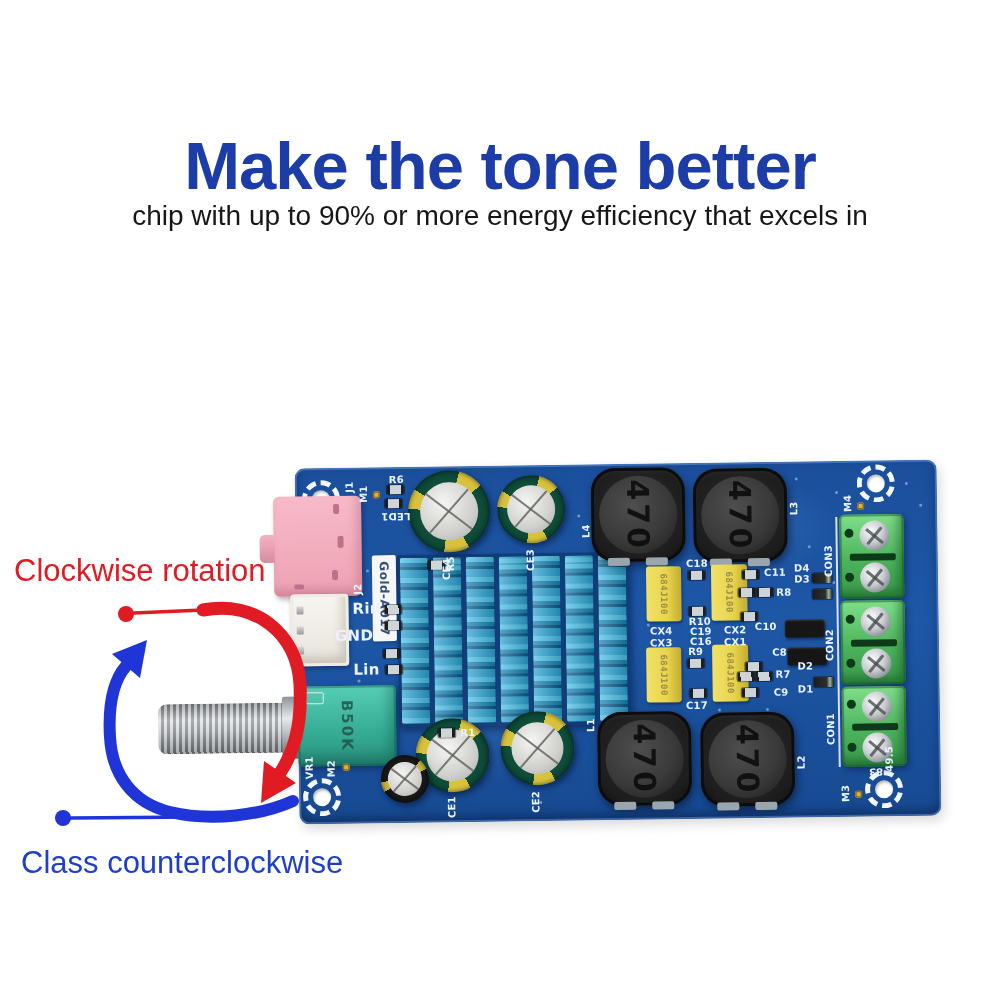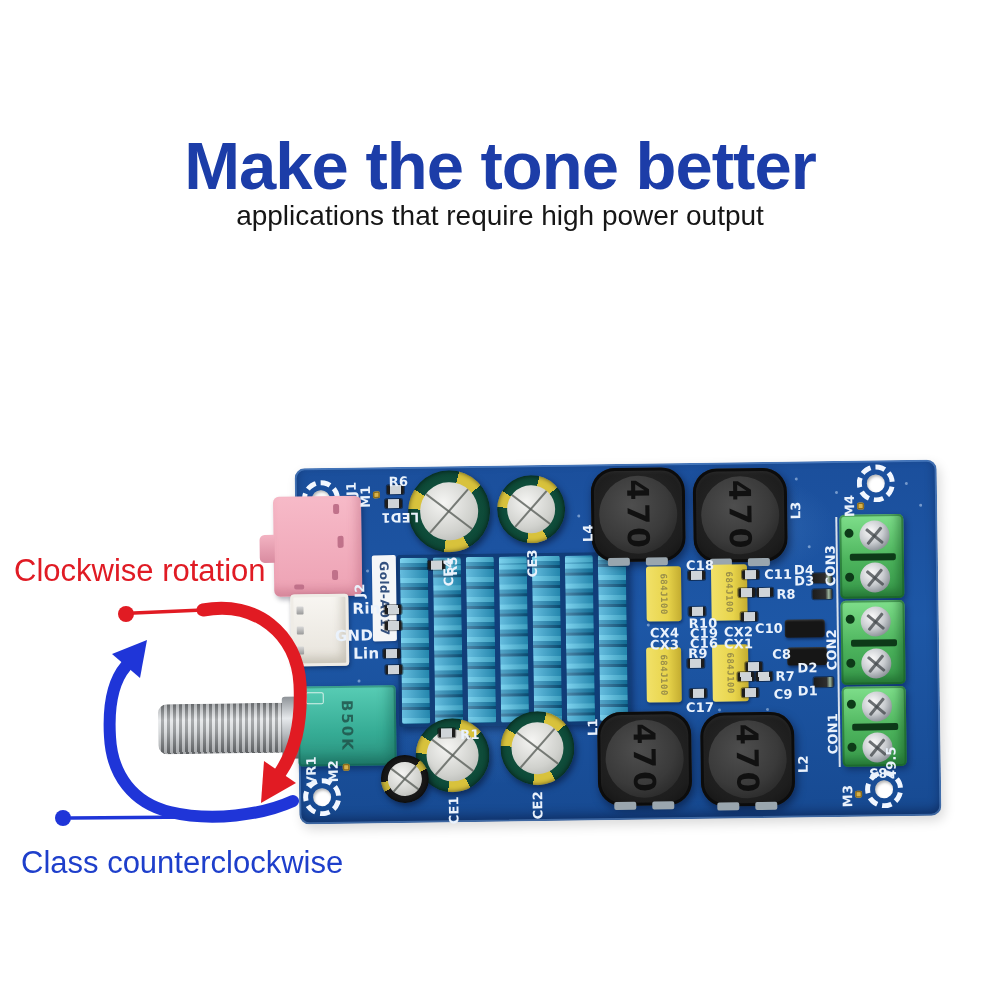--- a/index.html
+++ b/index.html
@@ -34,21 +34,21 @@
     box-shadow:372px 14px 0 rgba(205,225,250,.5),500px 16px 0 rgba(205,225,250,.5),
       540px 30px 0 rgba(205,225,250,.5),610px 22px 0 rgba(205,225,250,.5),
       624px 44px 0 rgba(205,225,250,.5),478px 58px 0 rgba(205,225,250,.5),
       512px 84px 0 rgba(205,225,250,.5),536px 120px 0 rgba(205,225,250,.5),
       560px 208px 0 rgba(205,225,250,.5),604px 248px 0 rgba(205,225,250,.5),
       420px 246px 0 rgba(205,225,250,.5),468px 246px 0 rgba(205,225,250,.5),
       350px 160px 0 rgba(205,225,250,.5),260px 30px 0 rgba(205,225,250,.5),
       282px 50px 0 rgba(205,225,250,.5),70px 102px 0 rgba(205,225,250,.5),
       60px 212px 0 rgba(205,225,250,.5),240px 336px 0 rgba(205,225,250,.5)}
 
-  .sk{font-family:"DejaVu Sans",sans-serif;font-weight:bold;font-size:13px;line-height:1;
+  .sk{font-family:"DejaVu Sans",sans-serif;font-weight:bold;font-size:10px;line-height:1;
       color:#eaf2fc;letter-spacing:.2px;white-space:nowrap}
   .sk.big{font-size:15px;letter-spacing:.3px}
   .v{writing-mode:vertical-rl;transform:rotate(180deg)}                            
   .ud{transform:rotate(180deg)}
 
   .chip{width:17px;height:9px;border-radius:1.5px;
     background:linear-gradient(90deg,#1d1d1d 0 3px,#cfd4d8 3px 14px,#1d1d1d 14px);
     box-shadow:0 0 0 1px rgba(0,0,0,.45)}
   .dchip{width:20px;height:10px;border-radius:2px;
     background:linear-gradient(90deg,#1c1c1c,#2e2e2e 65%,#9fb8a0 82%,#1c1c1c);
@@ -159,21 +159,21 @@
     font-weight:bold;font-size:12px;color:#33507e;letter-spacing:.5px}
 
   .arrows{position:absolute;left:0;top:0;width:1000px;height:1000px;pointer-events:none}
 </style>
 </head>
 <body>
 
 <h1 class="title">Make the tone better</h1>
 
 <div class="desc">
-  <div>applications that require high power output</div>
+  <div>chip with up to 90% or more energy efficiency that excels in</div>
 </div>
 
 <div class="note red">Clockwise rotation</div>
 <div class="note blue">Class counterclockwise</div>
 
 <div class="board">
 
   <div class="vias"></div>
 
   <div class="hole" style="left:7px;top:12px"></div>
@@ -339,21 +339,21 @@
   <div class="pad" style="left:556px;top:330px"></div>
 
   <span class="sk v" style="left:50px;top:14px">J1</span>
   <span class="sk v" style="left:64px;top:18px">M1</span>
   <span class="sk" style="left:94px;top:8px">R6</span>
   <span class="sk ud" style="left:86px;top:44px">LED1</span>
   <span class="sk v" style="left:150px;top:90px">R5</span>
   <span class="sk v" style="left:57px;top:116px">J2</span>
   <span class="sk big" style="left:56px;top:134px">Rin</span>
   <span class="sk big" style="left:38px;top:161px">GND</span>
-  <span class="sk big" style="left:56px;top:179px">Lin</span>
+  <span class="sk big" style="left:56px;top:195px">Lin</span>
   <span class="sk v" style="left:6px;top:288px">VR1</span>
   <span class="sk v" style="left:28px;top:292px">M2</span>
   <span class="sk" style="left:162px;top:262px">R1</span>
   <span class="sk v" style="left:146px;top:92px">CE4</span>
   <span class="sk v" style="left:230px;top:84px">CE3</span>
   <span class="sk v" style="left:148px;top:330px">CE1</span>
   <span class="sk v" style="left:232px;top:326px">CE2</span>
   <span class="sk v" style="left:286px;top:60px">L4</span>
   <span class="sk v" style="left:494px;top:40px">L3</span>
   <span class="sk v" style="left:288px;top:254px">L1</span>

